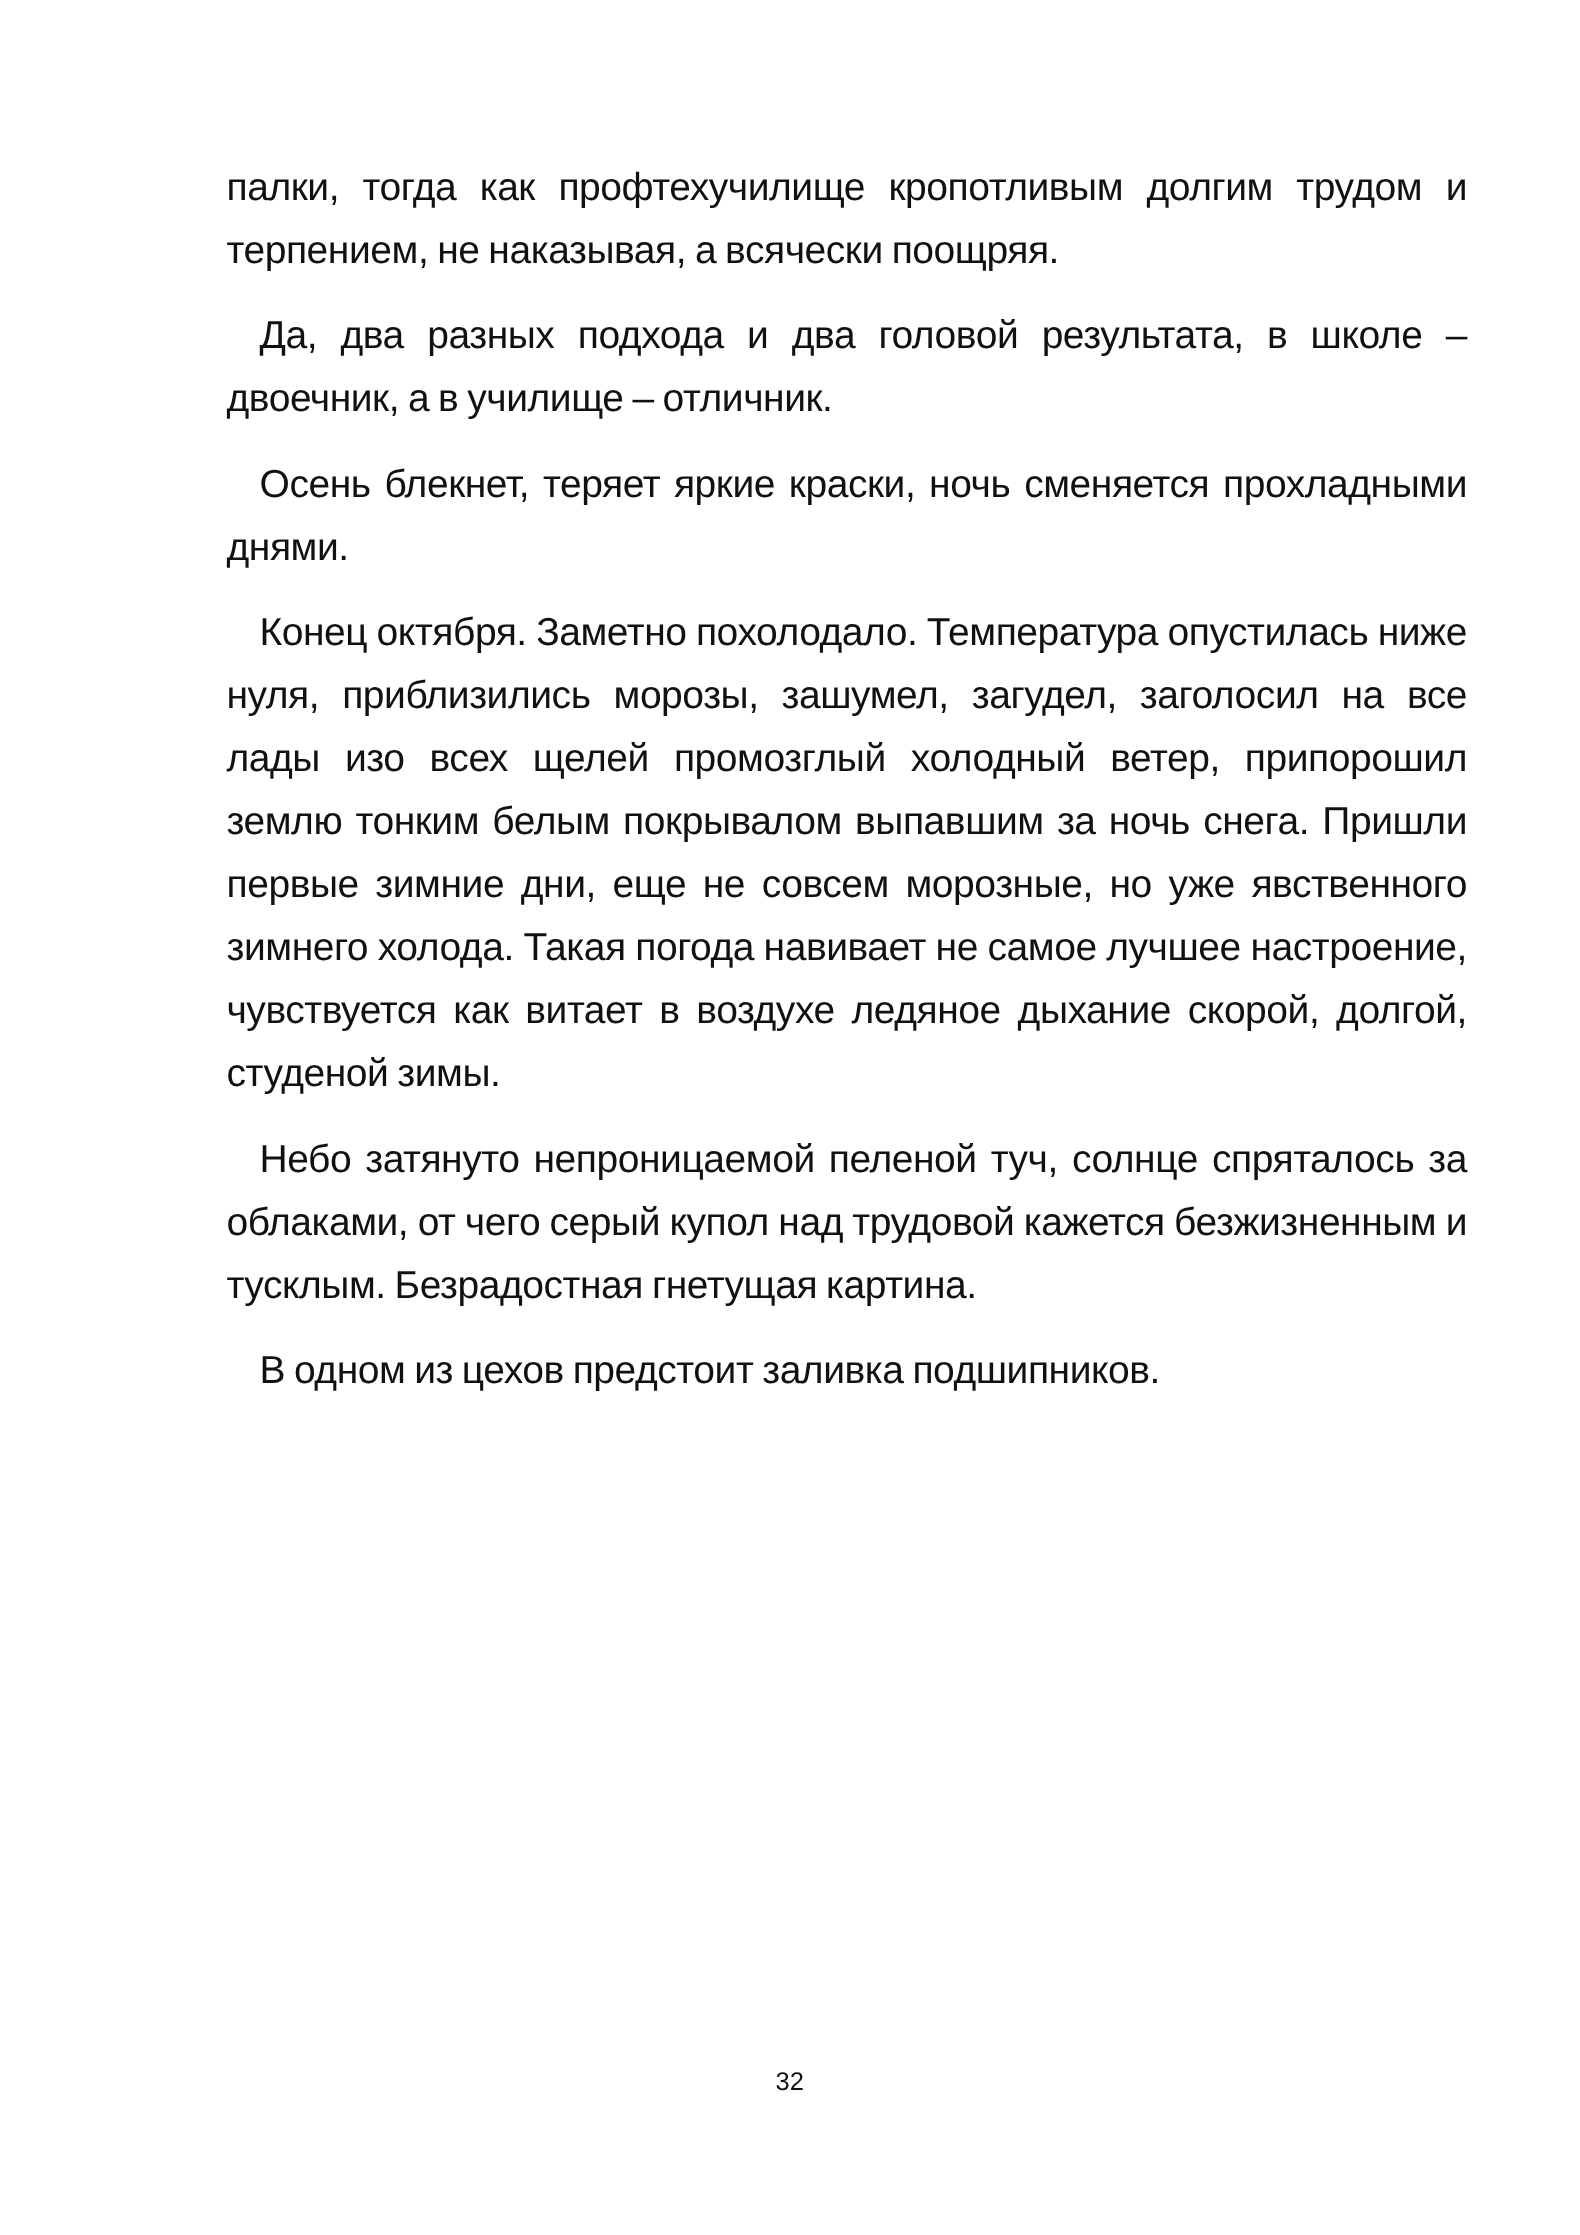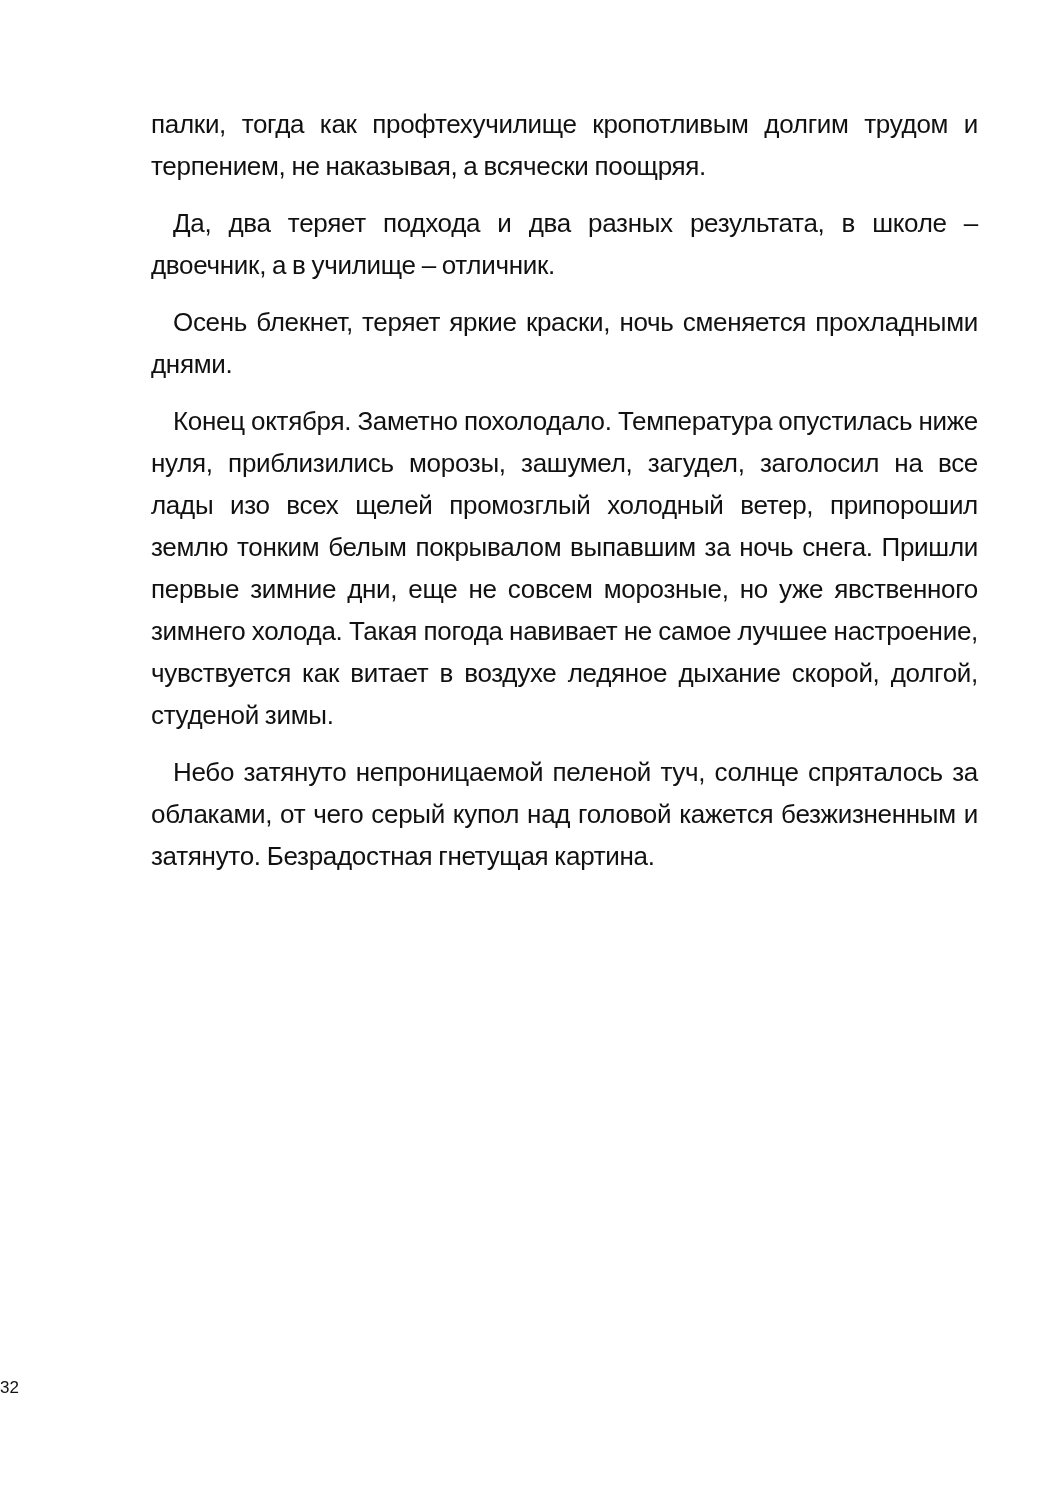--- a/index.html
+++ b/index.html
@@ -21,29 +21,31 @@
       text-align: justify;
       text-indent: 22px;
       hyphens: none;
     }
     .para.noindent { text-indent: 0; }
     .page-number {
       position: absolute;
       left: 0;
       width: 1053px;
       top: 1378px;
+      text-align: center;
       font-family: "Liberation Sans", sans-serif;
       font-size: 17px;
       color: #111111;
     }
   </style>
 </head>
 <body>
 
 <div class="page">
   <p class="para noindent">палки, тогда как профтехучилище кропотливым долгим трудом и терпением, не наказывая, а всячески поощряя.</p>
-  <p class="para">Да, два теряет подхода и два разных результата, в школе – двоечник, а в училище – отличник.</p>
+  <p class="para">Да, два разных подхода и два головой результата, в школе – двоечник, а в училище – отличник.</p>
   <p class="para">Осень блекнет, теряет яркие краски, ночь сменяется прохладными днями.</p>
   <p class="para">Конец октября. Заметно похолодало. Температура опустилась ниже нуля, приблизились морозы, зашумел, загудел, заголосил на все лады изо всех щелей промозглый холодный ветер, припорошил землю тонким белым покрывалом выпавшим за ночь снега. Пришли первые зимние дни, еще не совсем морозные, но уже явственного зимнего холода. Такая погода навивает не самое лучшее настроение, чувствуется как витает в воздухе ледяное дыхание скорой, долгой, студеной зимы.</p>
-  <p class="para">Небо затянуто непроницаемой пеленой туч, солнце спряталось за облаками, от чего серый купол над головой кажется безжизненным и затянуто. Безрадостная гнетущая картина.</p>
+  <p class="para">Небо затянуто непроницаемой пеленой туч, солнце спряталось за облаками, от чего серый купол над трудовой кажется безжизненным и тусклым. Безрадостная гнетущая картина.</p>
+  <p class="para">В одном из цехов предстоит заливка подшипников.</p>
 </div>
 
 <div class="page-number">32</div>
 
 </body></html>

